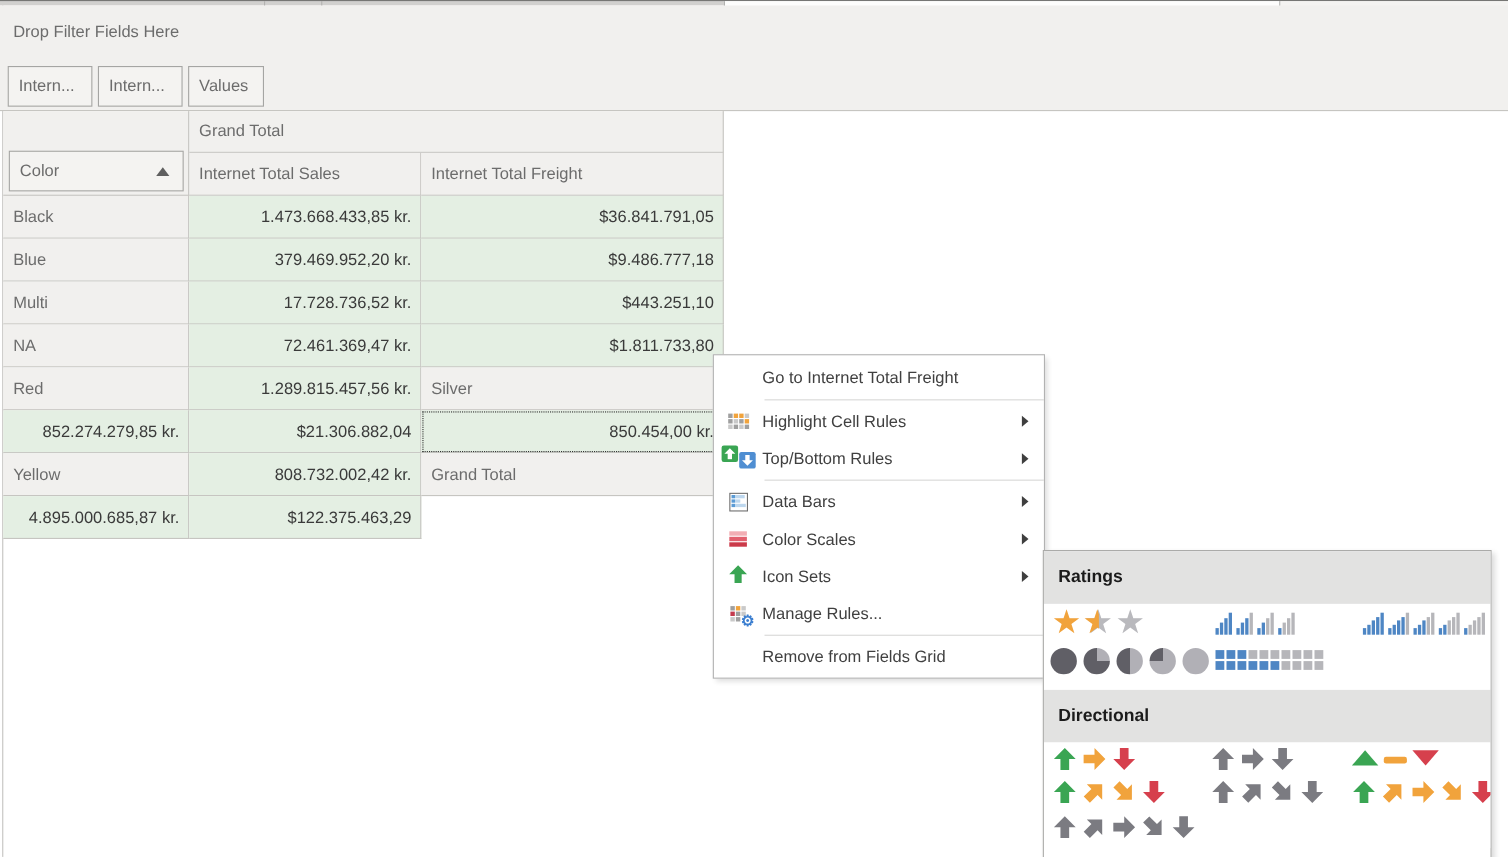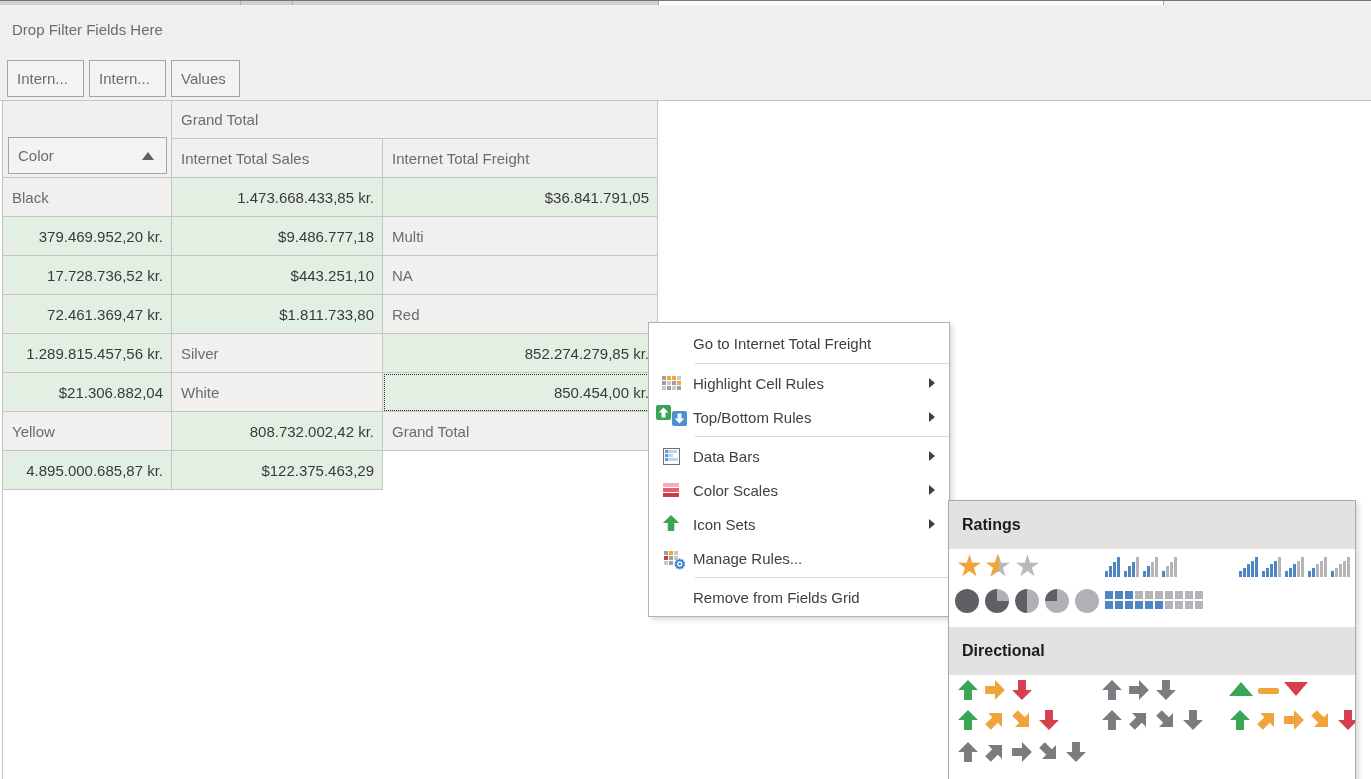--- a/index.html
+++ b/index.html
@@ -141,39 +141,39 @@
       </div>
     </div>
     <div class="cell hc gt">Grand Total</div>
     <div class="cell hc">Internet Total Sales</div>
     <div class="cell hc">Internet Total Freight</div>
 
     <div class="cell rh">Black</div>
     <div class="cell num">1.473.668.433,85 kr.</div>
     <div class="cell num">$36.841.791,05</div>
 
+    <div class="cell rh">Blue</div>
     <div class="cell num">379.469.952,20 kr.</div>
     <div class="cell num">$9.486.777,18</div>
 
     <div class="cell rh">Multi</div>
     <div class="cell num">17.728.736,52 kr.</div>
     <div class="cell num">$443.251,10</div>
 
     <div class="cell rh">NA</div>
     <div class="cell num">72.461.369,47 kr.</div>
     <div class="cell num">$1.811.733,80</div>
 
     <div class="cell rh">Red</div>
     <div class="cell num">1.289.815.457,56 kr.</div>
 
     <div class="cell rh">Silver</div>
     <div class="cell num">852.274.279,85 kr.</div>
     <div class="cell num">$21.306.882,04</div>
 
-    <div class="cell rh">White</div>
     <div class="cell num focus">850.454,00 kr.</div>
 
     <div class="cell rh">Yellow</div>
     <div class="cell num">808.732.002,42 kr.</div>
 
     <div class="cell rh">Grand Total</div>
     <div class="cell num">4.895.000.685,87 kr.</div>
     <div class="cell num">$122.375.463,29</div>
   </div>
 

